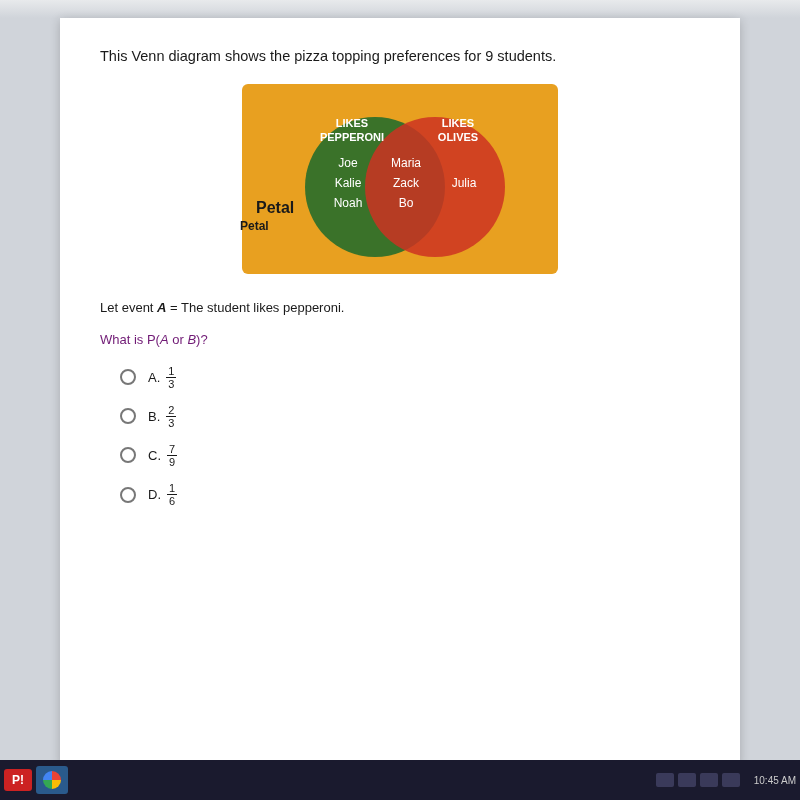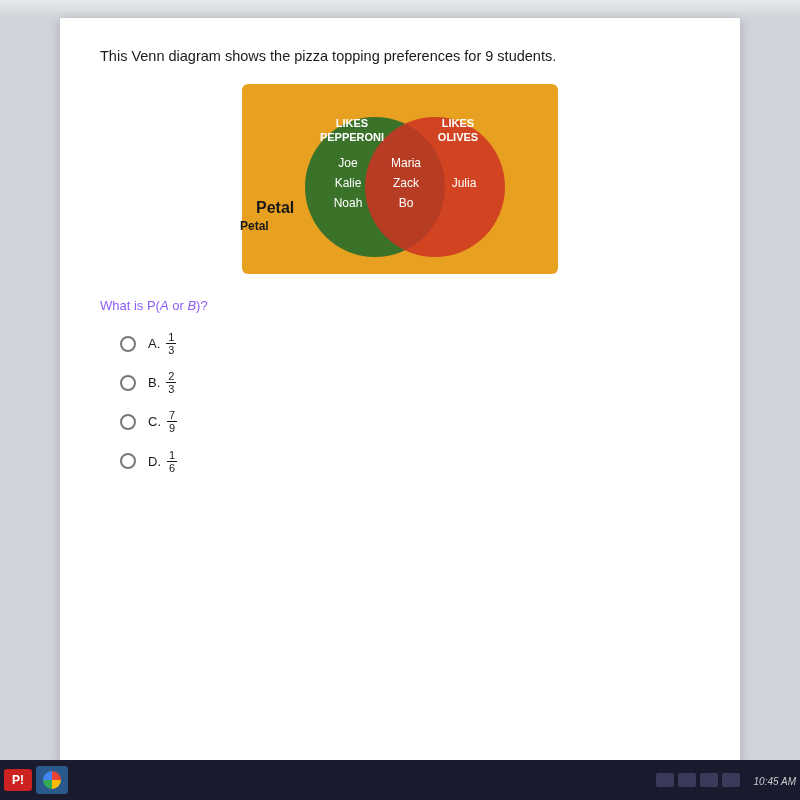--- a/index.html
+++ b/index.html
@@ -94,21 +94,21 @@
       line-height: 1.5;
     }
 
     .event-def em {
       font-style: italic;
       font-weight: bold;
     }
 
     .question-prob {
       font-size: 13px;
-      color: #8b5cf6;
+      color: #701a75;
       margin-top: 14px;
       margin-bottom: 18px;
       font-weight: 500;
     }
 
     
     .choices {
       display: flex;
       flex-direction: column;
       gap: 14px;
@@ -212,23 +212,22 @@
       width: 32px;
       height: 28px;
       display: flex;
       align-items: center;
       justify-content: center;
     }
 
     .taskbar-right {
       margin-left: auto;
       display: flex;
-      align-items: flex-end;
+      align-items: center;
       gap: 14px;
-      font-style: italic;
     }
 
     .system-icons {
       display: flex;
       gap: 4px;
       align-items: center;
     }
 
     .sys-icon-box {
       width: 18px;
@@ -276,20 +275,23 @@
 
           <text x="234" y="88" text-anchor="middle" fill="white" font-size="12" font-family="Arial">Julia</text>
         </svg>
 
         
         <div class="label-petal">Petal</div>
         <div class="label-owen">Petal</div>
       </div>
     </div>
 
+    <p class="event-def">
+      Let event <em>A</em> = The student likes pepperoni.
+    </p>
 
     <p class="question-prob">
       What is P(<em>A</em> or <em>B</em>)?
     </p>
 
     <div class="choices">
 
       <div class="choice-row">
         <div class="radio-circle"></div>
         <span class="choice-label">

